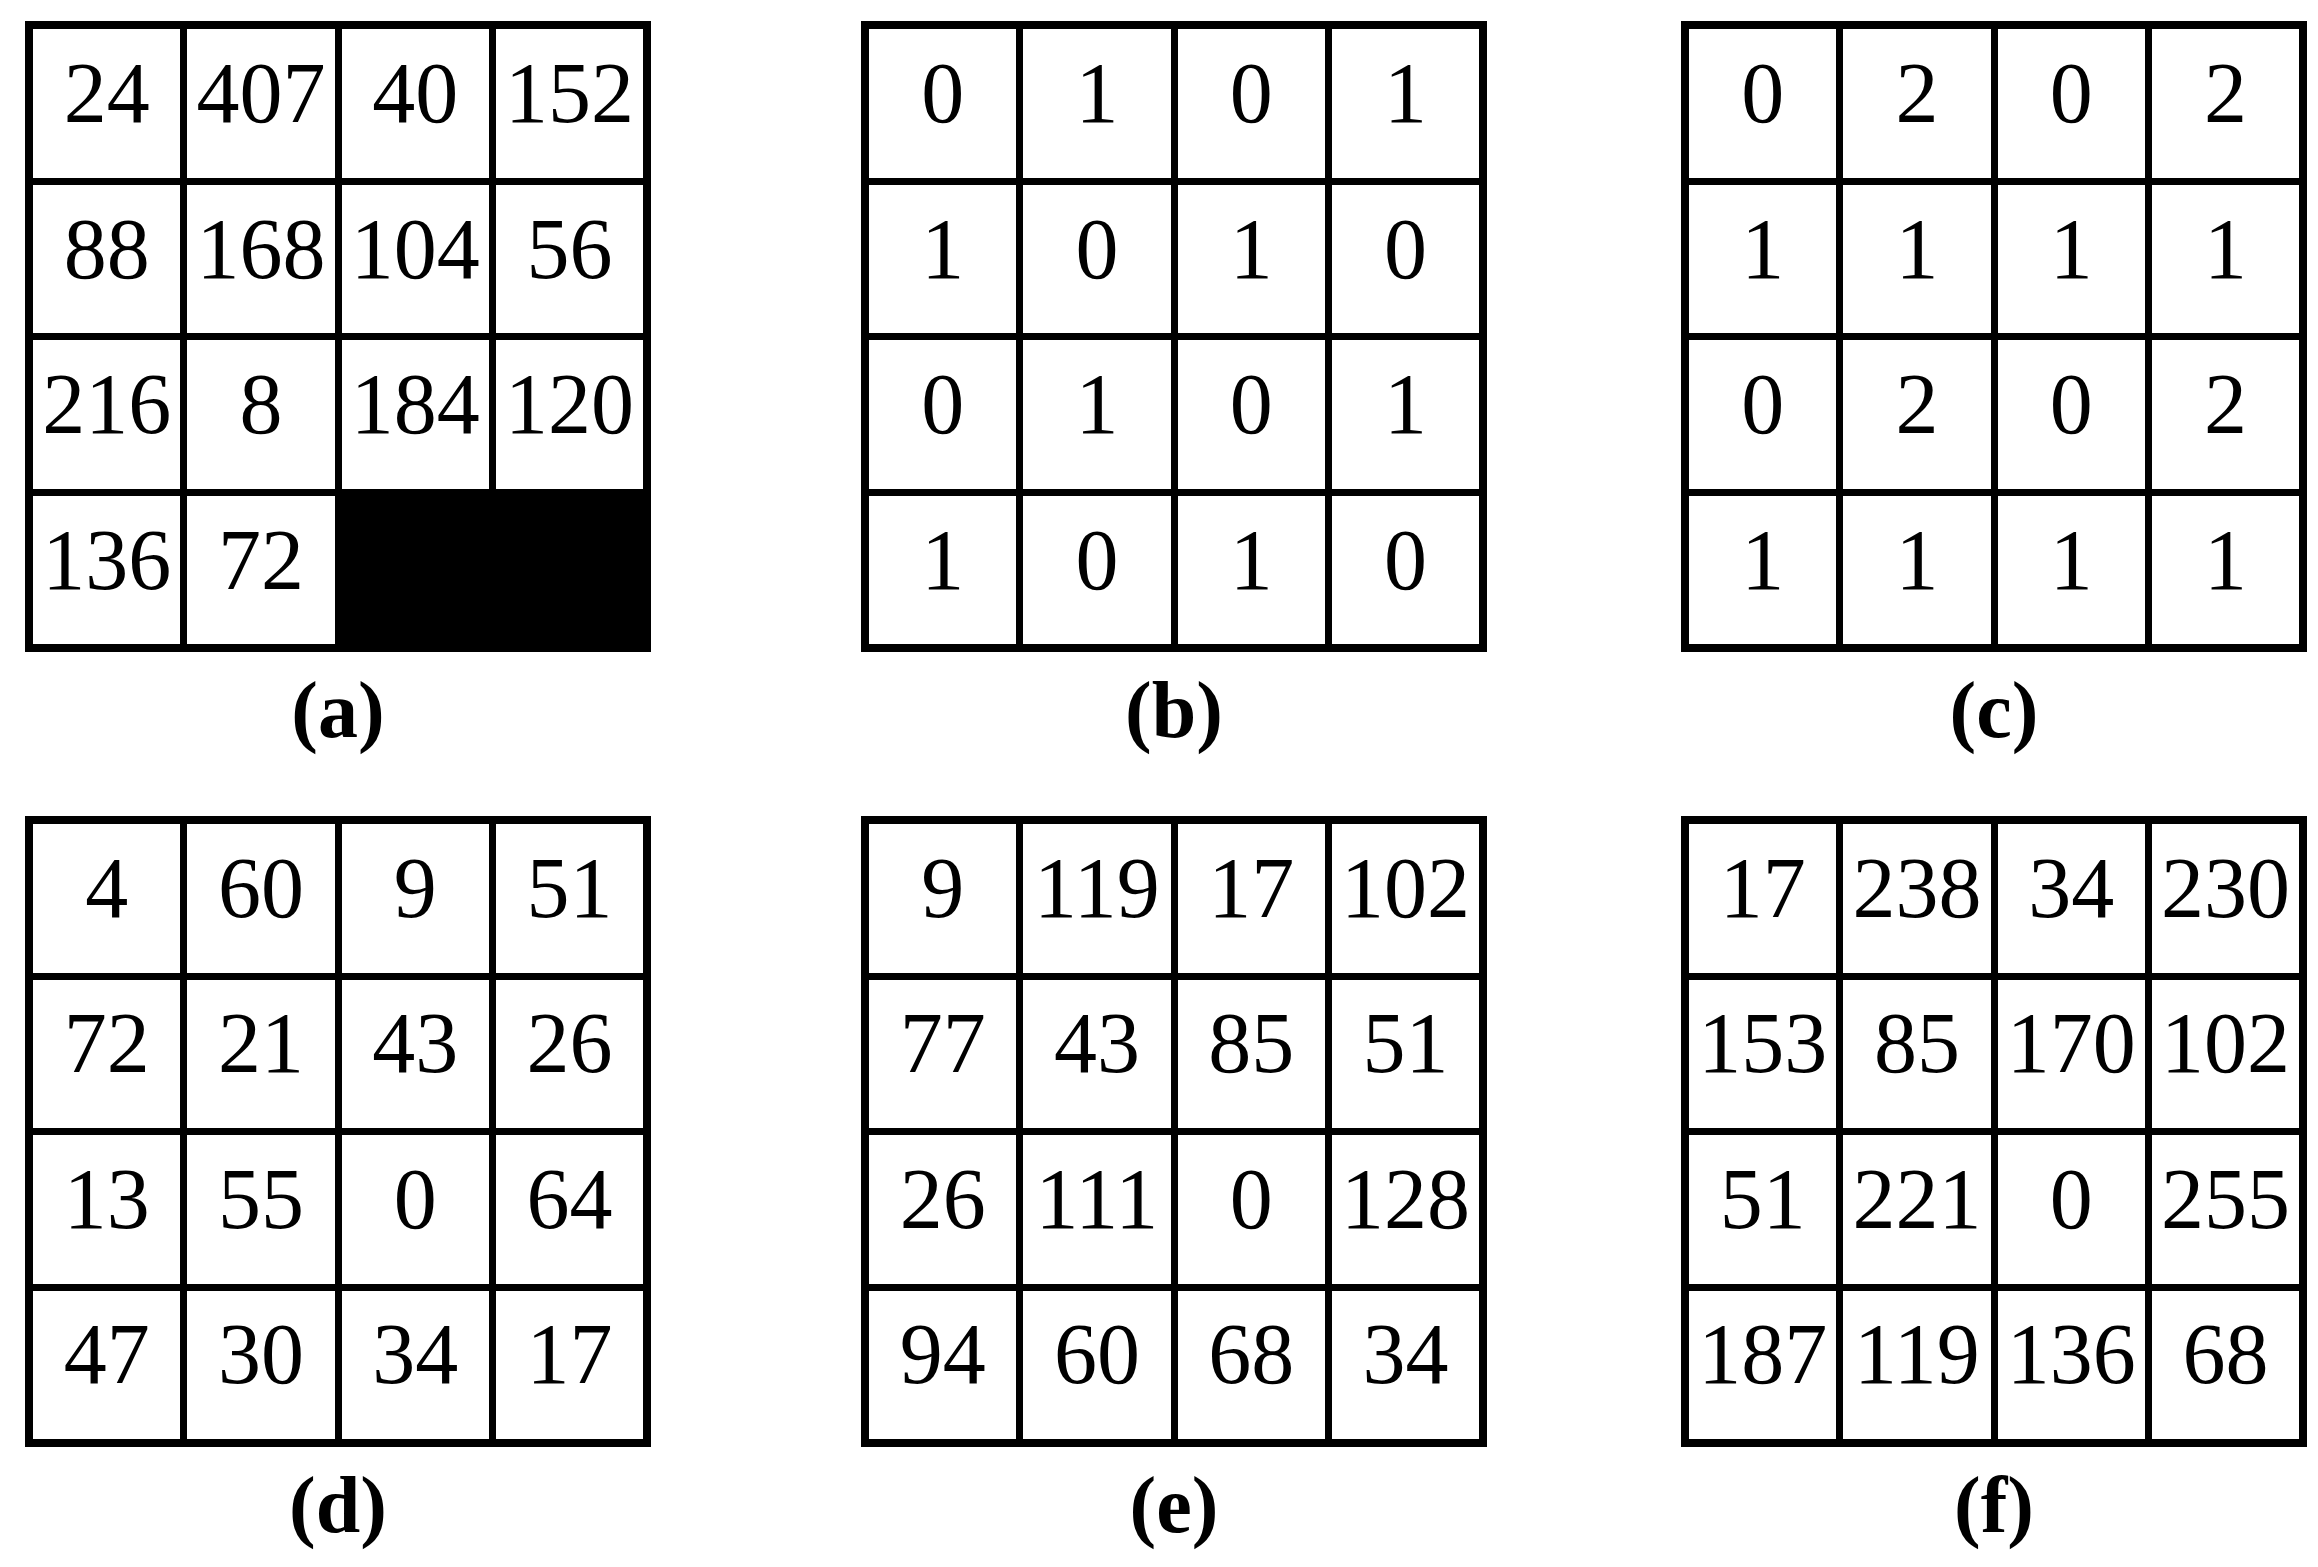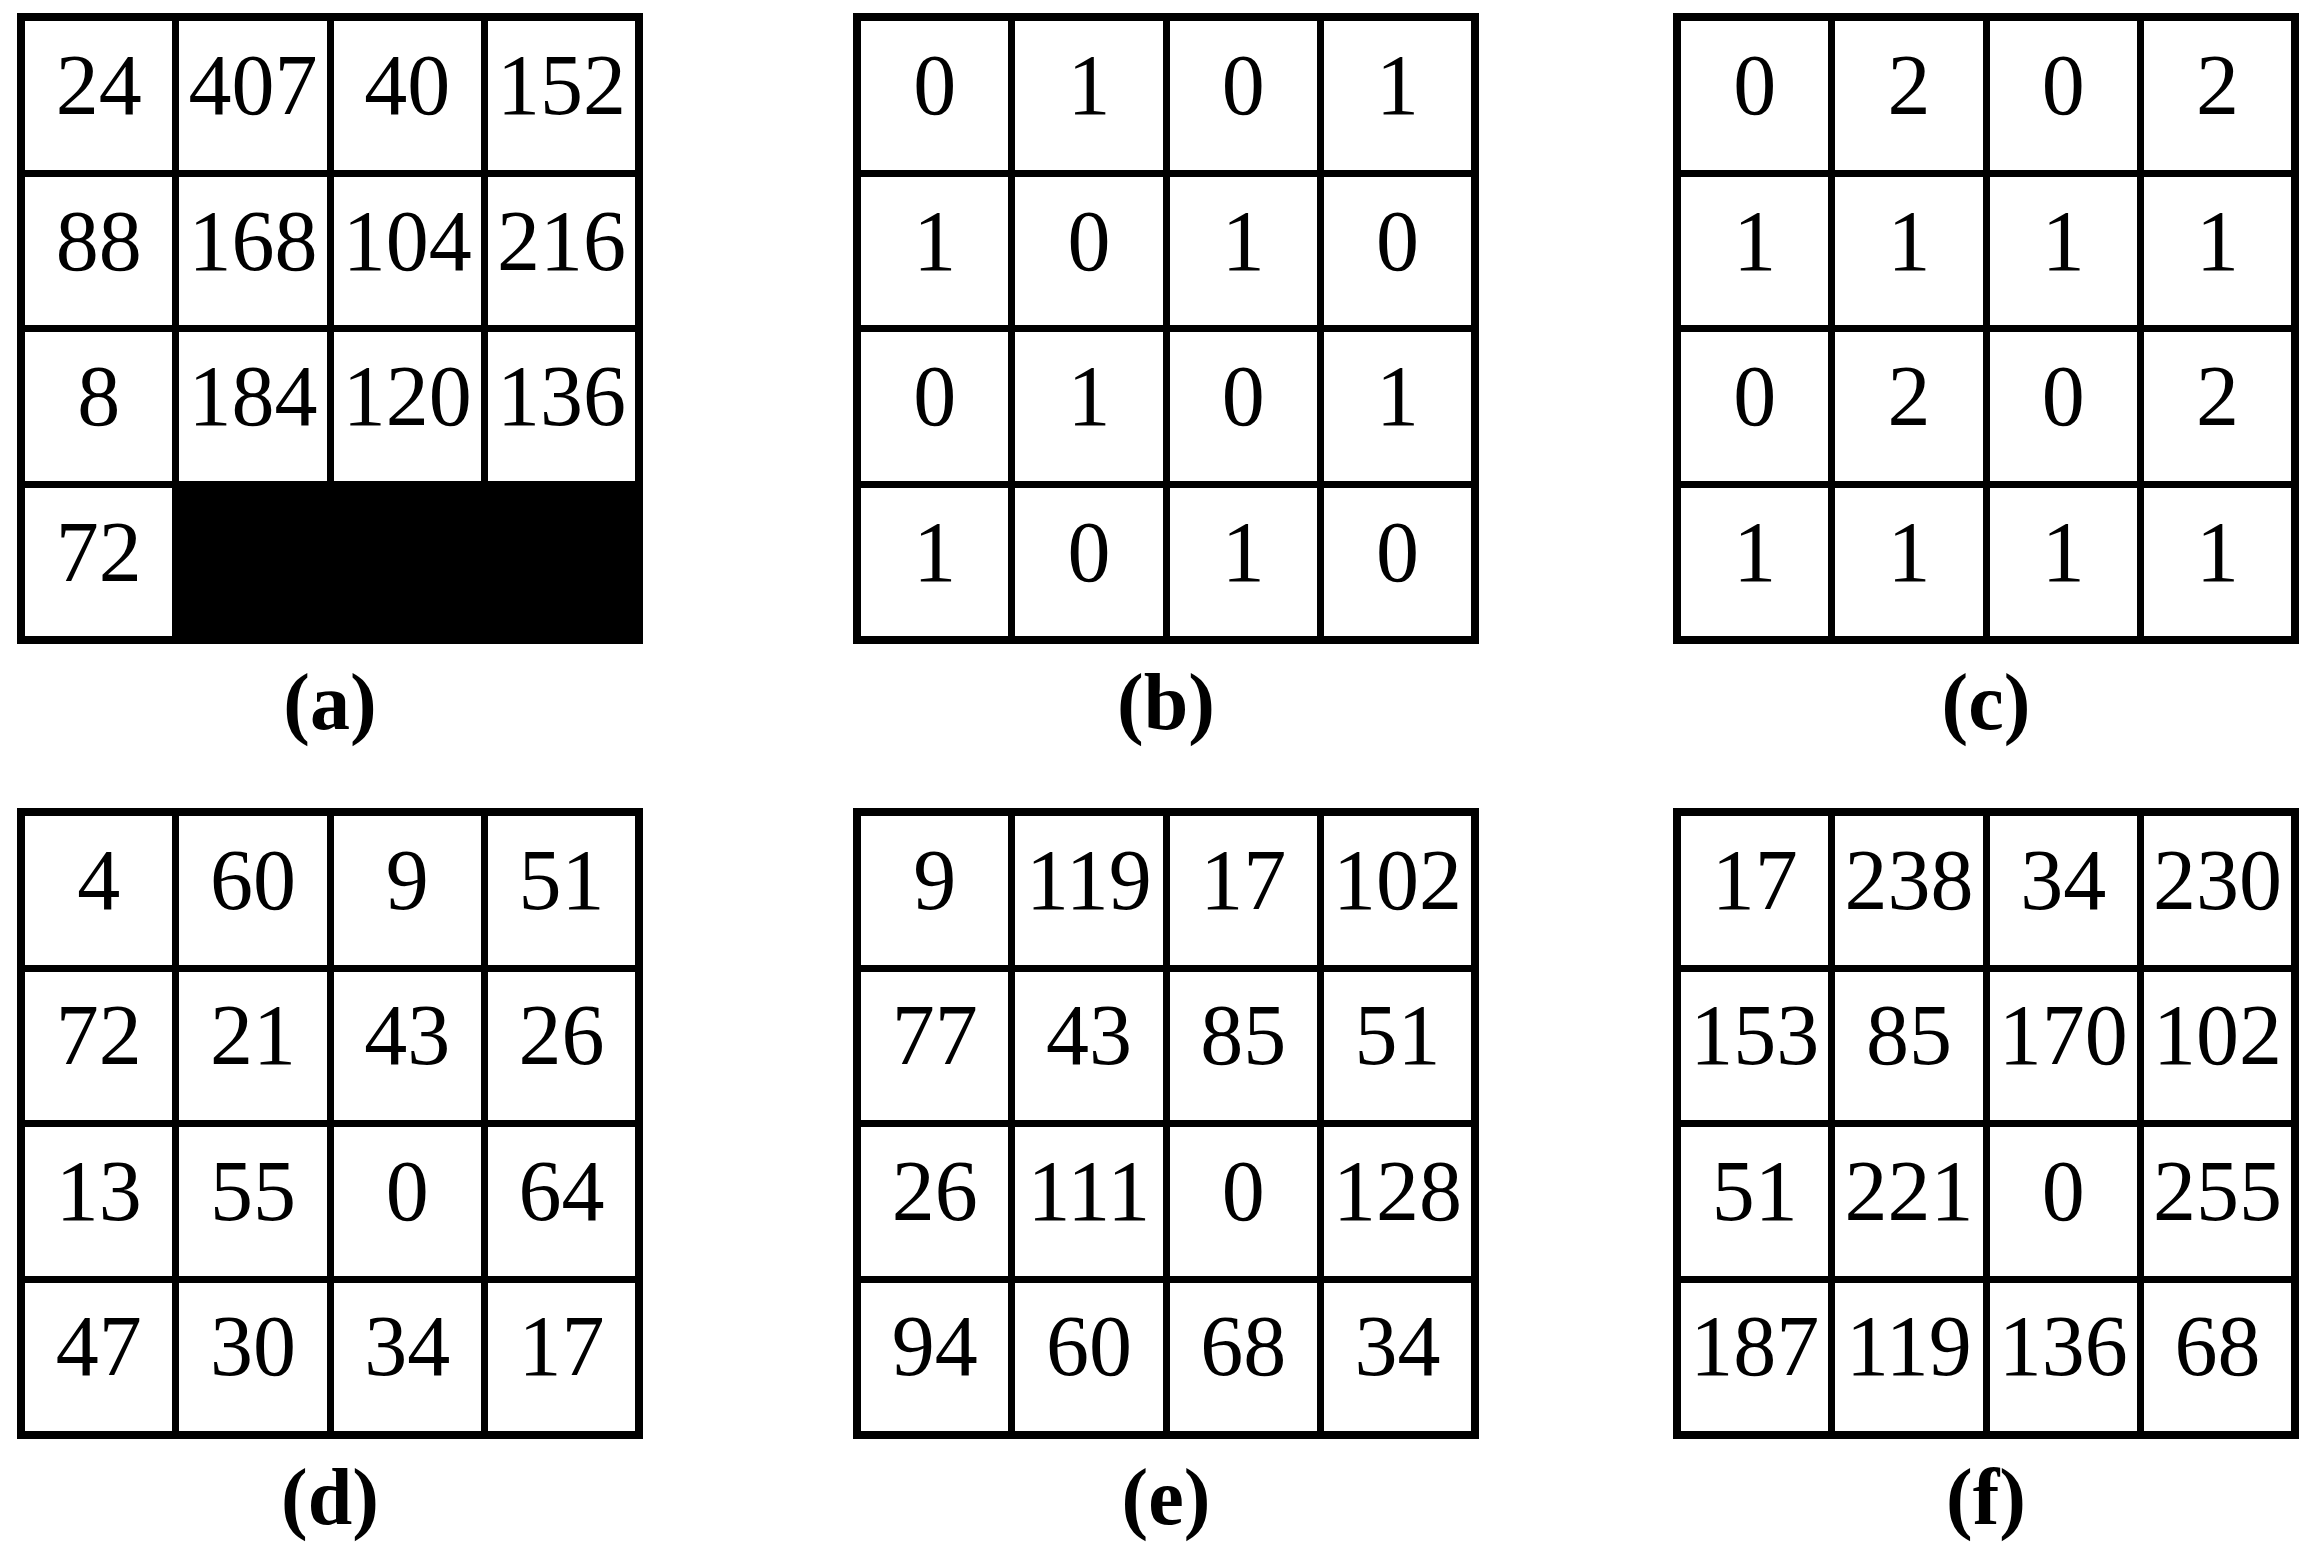--- a/index.html
+++ b/index.html
@@ -11,21 +11,21 @@
     position: relative;
     width: 2319px;
     height: 1567px;
     background: #ffffff;
     font-family: "Liberation Serif", "DejaVu Serif", serif;
     color: #000000;
   }
   .panel {
     position: absolute;
     width: 626px;
-    margin: 0;
+    margin: 8px;
   }
   .panel.pos-a { left: 17px;   top: 13.3px; }
   .panel.pos-b { left: 853px;  top: 13.3px; }
   .panel.pos-c { left: 1673px; top: 13.3px; }
   .panel.pos-d { left: 17px;   top: 808px; }
   .panel.pos-e { left: 853px;  top: 808px; }
   .panel.pos-f { left: 1673px; top: 808px; }
   .matrix {
     box-sizing: border-box;
     width: 626px;
@@ -64,20 +64,21 @@
 
   <figure class="panel pos-a">
     <div class="matrix">
         <div class="cell">24</div>
         <div class="cell">407</div>
         <div class="cell">40</div>
         <div class="cell">152</div>
         <div class="cell">88</div>
         <div class="cell">168</div>
         <div class="cell">104</div>
+        <div class="cell">56</div>
         <div class="cell">216</div>
         <div class="cell">8</div>
         <div class="cell">184</div>
         <div class="cell">120</div>
         <div class="cell">136</div>
         <div class="cell">72</div>
       </div>
     <figcaption class="panel-label">(a)</figcaption>
   </figure>
 

